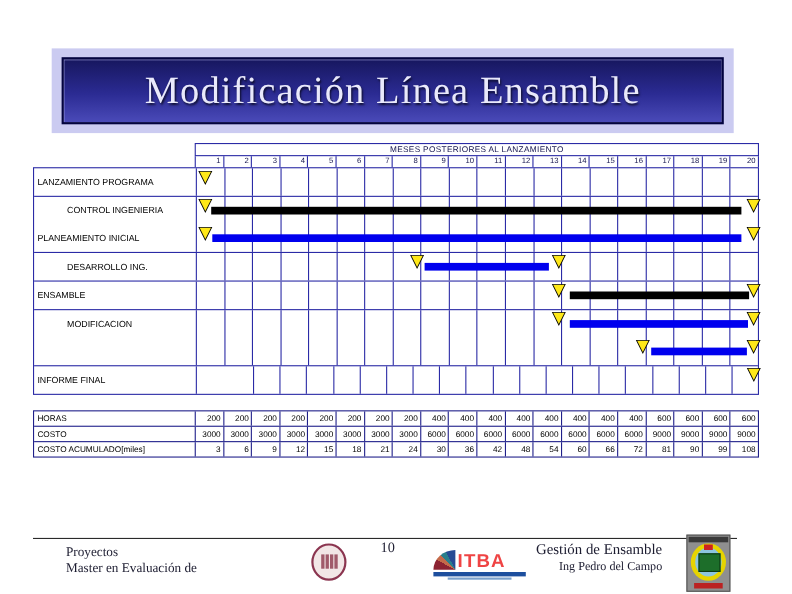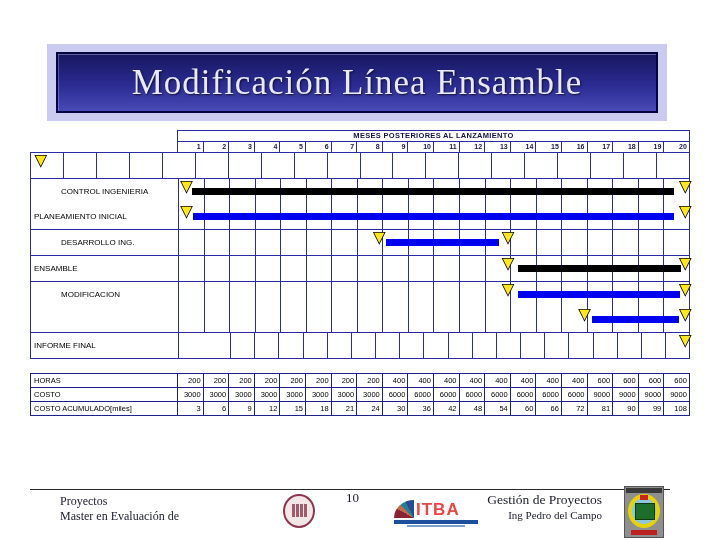--- a/index.html
+++ b/index.html
@@ -11,21 +11,21 @@
                background:#cbcbf1;box-sizing:border-box;padding:8px 9px;}
   .title-inner{width:100%;height:100%;box-sizing:border-box;border:2px solid #03033f;
                background:linear-gradient(#17175f,#2b2b93 55%,#4a4ab8);
                box-shadow:inset 0 1px 0 rgba(180,180,240,.45), inset 1px 0 0 rgba(180,180,240,.35);
                display:flex;align-items:center;justify-content:center;}
   .title-text{font-family:"Liberation Serif",serif;font-size:35px;color:#e9e9fb;
               letter-spacing:1px;text-shadow:1px 1px 2px rgba(0,0,0,.7);white-space:nowrap;}
 
   
   .chart{position:absolute;left:30px;top:130px;width:660px;}
-  .chart-head{margin-left:147px;font-weight:bold;}
+  .chart-head{margin-left:147px;}
   .meses{height:10px;line-height:10px;border:1px solid #2b2ba6;text-align:center;
          font-size:7.5px;color:#14144e;letter-spacing:.3px;}
   .nums{display:flex;height:10px;border-left:1px solid #2b2ba6;border-right:1px solid #2b2ba6;}
   .num-cell{flex:1;font-size:7px;line-height:10px;text-align:right;padding-right:2px;
             border-right:1px solid #2b2ba6;color:#14144e;}
   .num-cell:last-child{border-right:none;}
   .bands{border:1px solid #2b2ba6;}
   .band{display:flex;border-bottom:1px solid #2b2ba6;}
   .band:last-child{border-bottom:none;gap:28px;}
   .band-labels{width:147px;border-right:1px solid #2b2ba6;display:flex;flex-direction:column;}
@@ -113,20 +113,23 @@
           <div class="num-cell">15</div>
           <div class="num-cell">16</div>
           <div class="num-cell">17</div>
           <div class="num-cell">18</div>
           <div class="num-cell">19</div>
           <div class="num-cell">20</div>
         </div>
     </div>
     <div class="bands">
         <div class="band" style="height: 25px;">
+          <div class="band-labels">
+            <div class="task-label">LANZAMIENTO PROGRAMA</div>
+          </div>
           <div class="band-plot">
             <div class="grid">
               <div class="gcell"></div>
               <div class="gcell"></div>
               <div class="gcell"></div>
               <div class="gcell"></div>
               <div class="gcell"></div>
               <div class="gcell"></div>
               <div class="gcell"></div>
               <div class="gcell"></div>
@@ -407,21 +410,21 @@
   <div class="itba">
     <div class="itba-row">
       <div class="fan"></div>
       <span class="itba-txt">ITBA</span>
     </div>
     <div class="itba-strip"></div>
     <div class="itba-strip2"></div>
   </div>
 
   <div class="gestion">
-    <div class="g1">Gestión de Proyectos</div>
+    <div class="g1">Gestión de Ensamble</div>
     <div class="g2">Ing Pedro del Campo</div>
   </div>
 
   <div class="emblem">
     <div class="em-top"></div>
     <div class="em-yellow"></div>
     <div class="em-blue"></div>
     <div class="em-green"></div>
     <div class="em-red-top"></div>
     <div class="em-red-bot"></div>

